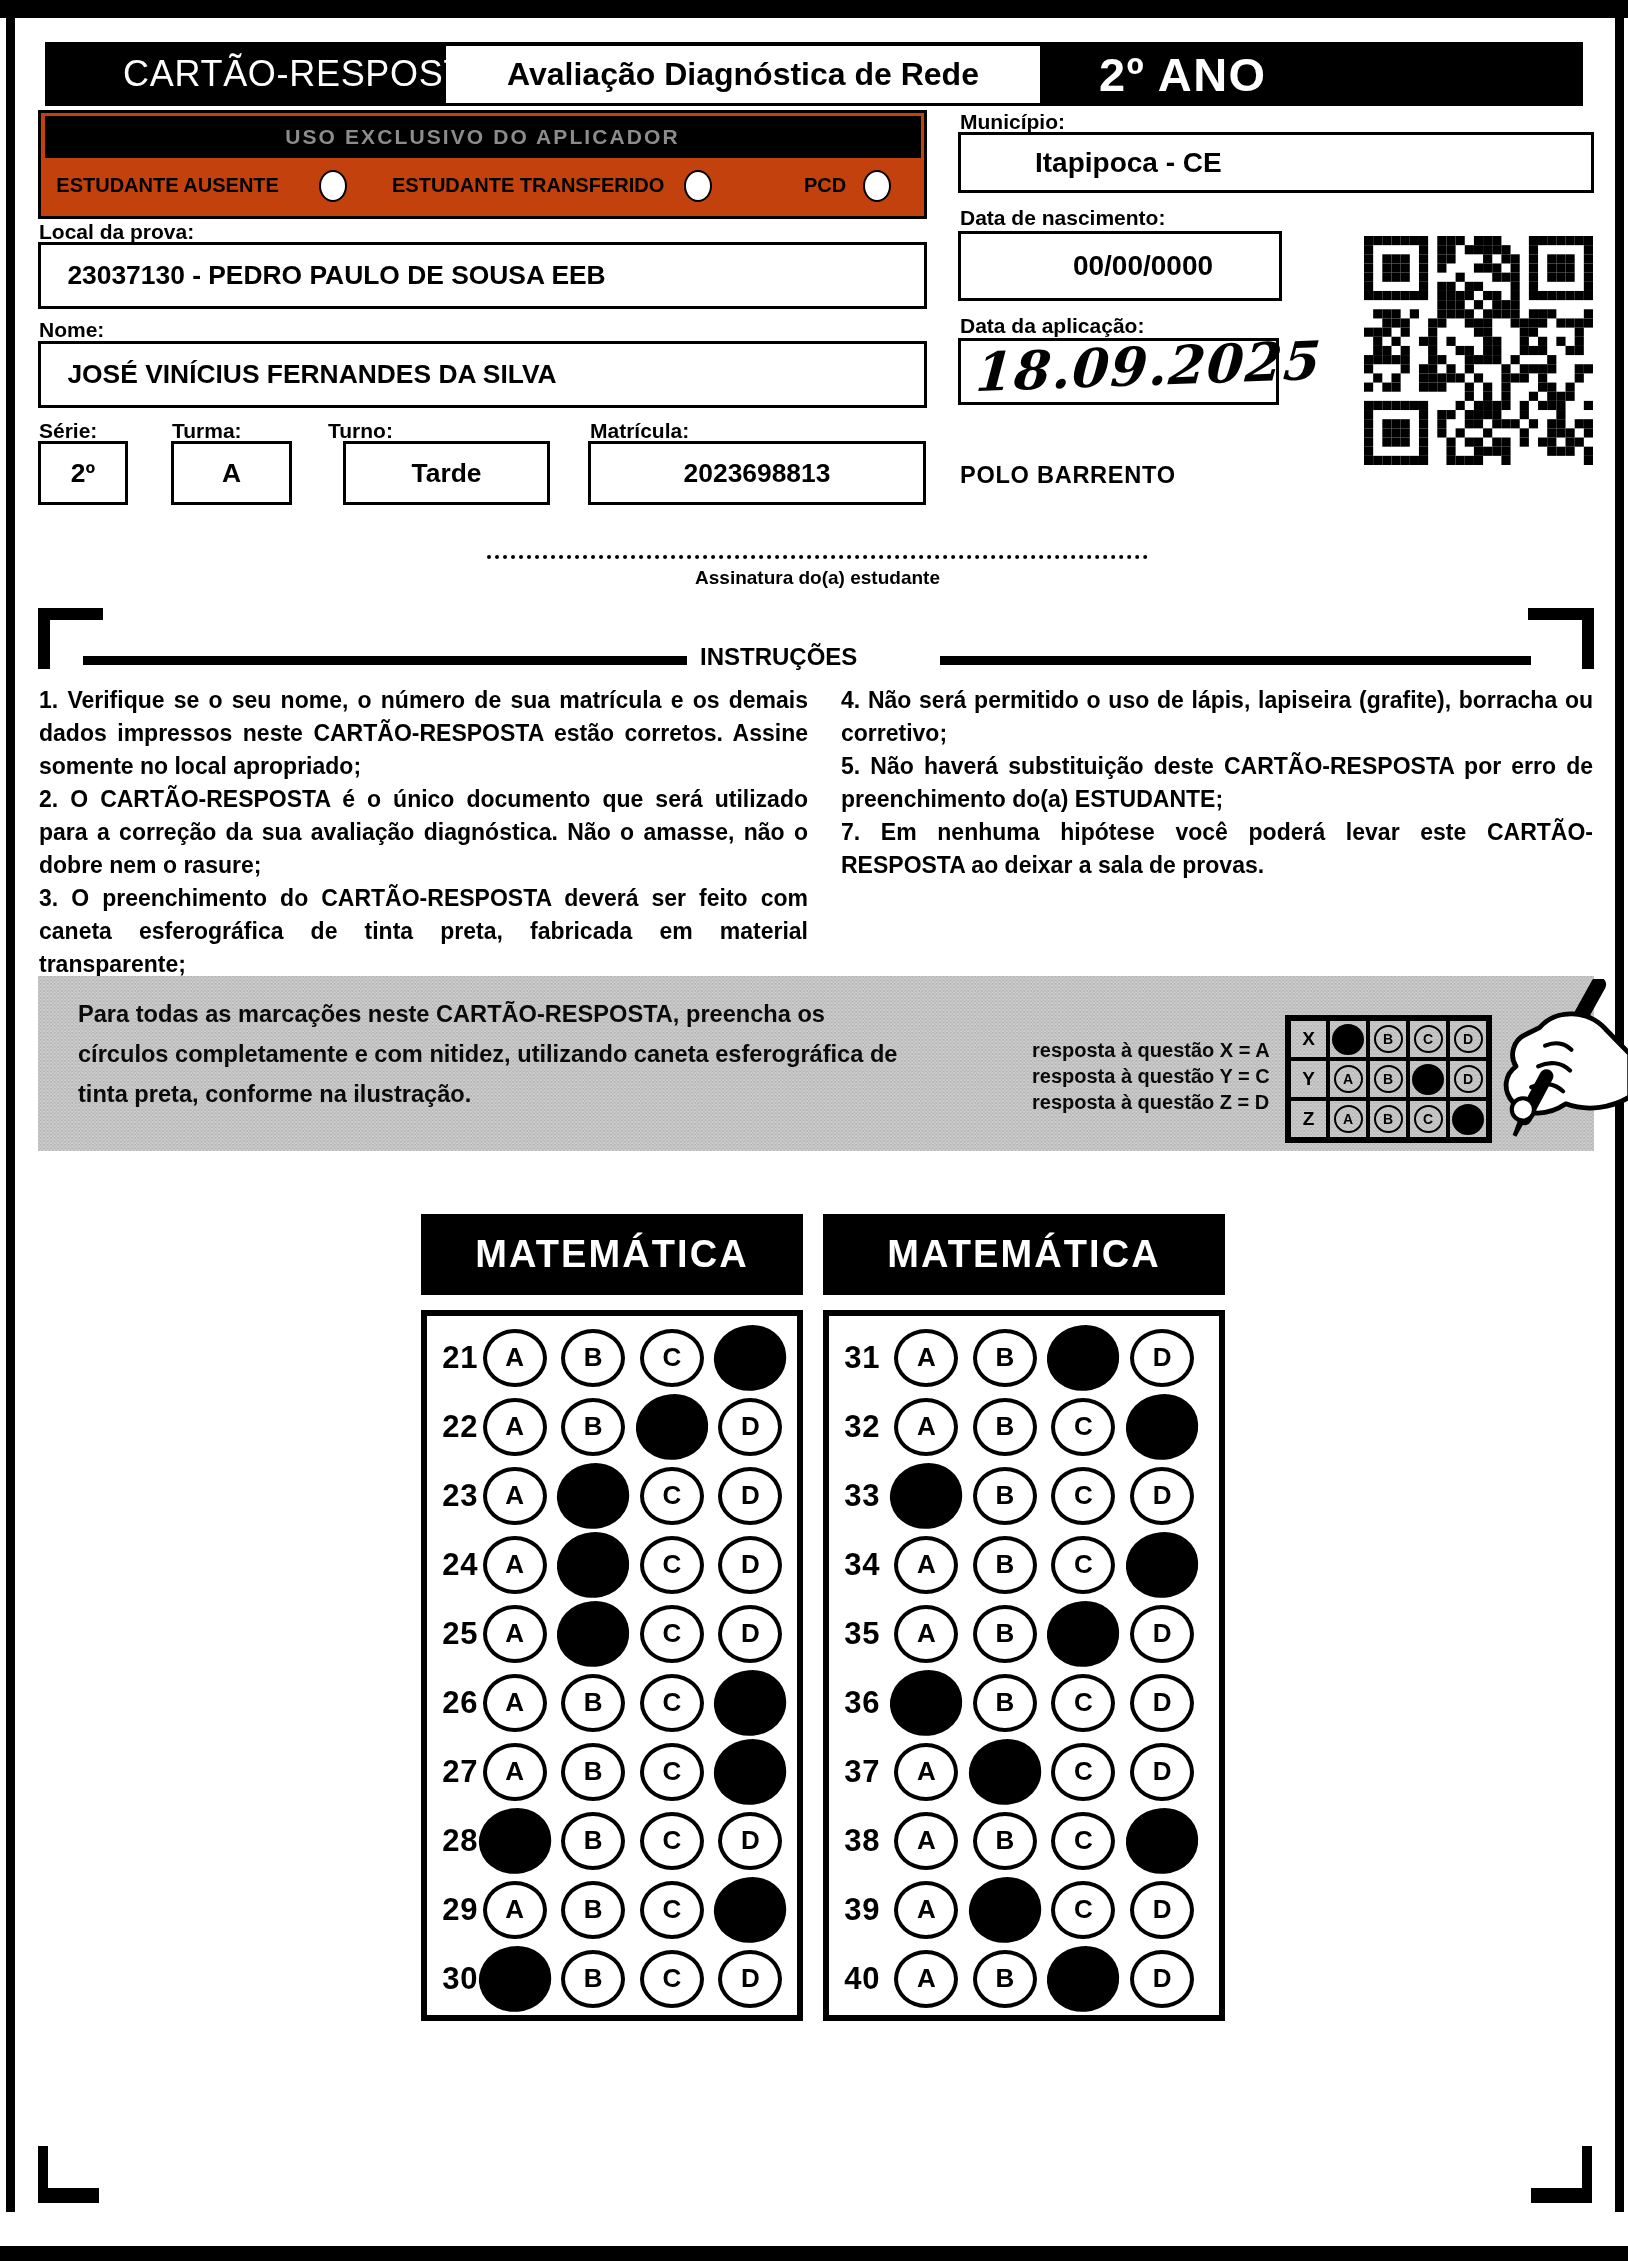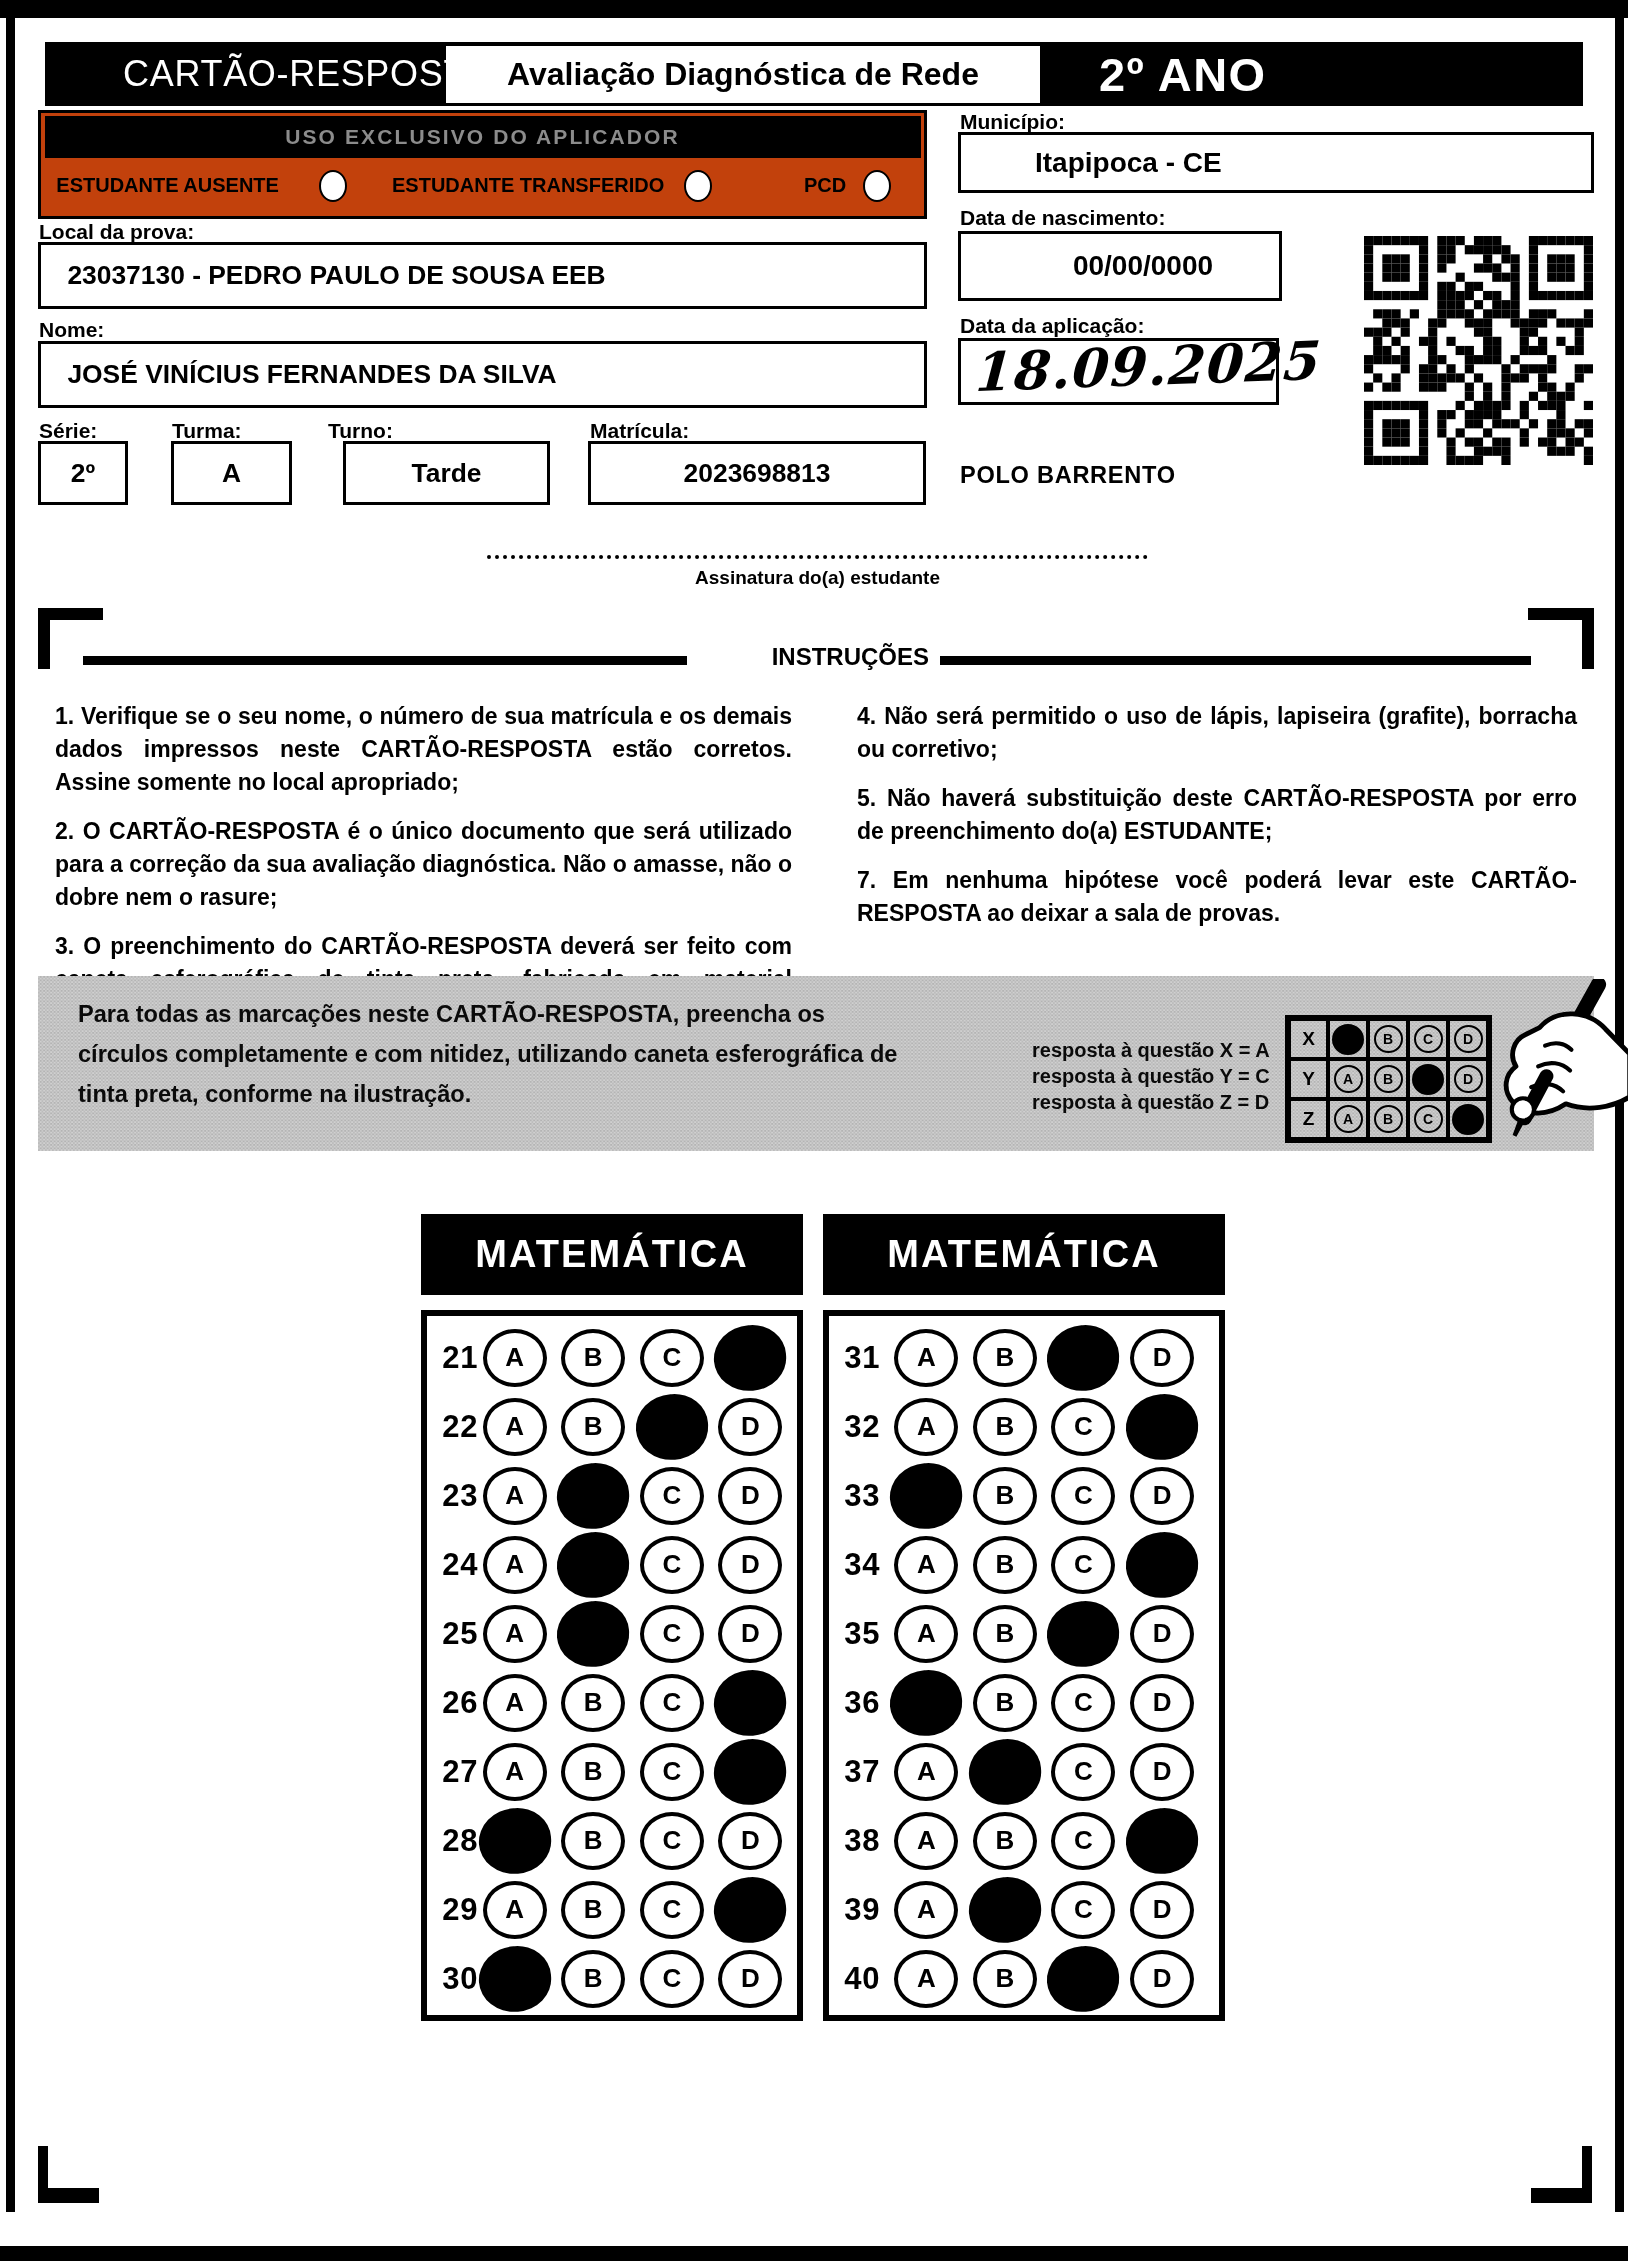--- a/index.html
+++ b/index.html
@@ -38,23 +38,23 @@
   
   .handwriting{font-family:"DejaVu Serif",serif;font-style:italic;font-size:53px;
     transform:rotate(-2deg) skewX(-6deg);transform-origin:left bottom;letter-spacing:1.4px;white-space:nowrap;}
   
   .sig-line{left:487px;top:555px;width:661px;height:0;border-top:4.2px dotted #000;}
   .sig-label{left:487px;top:567px;width:661px;text-align:center;font-size:19px;font-weight:bold;}
   
   .cm{background:#000;}
   
   .inst-line{height:9px;background:#000;top:656px;}
-  .inst-title{left:700px;top:643px;width:229px;text-align:right;font-size:24px;font-weight:bold;}
+  .inst-title{left:700px;top:643px;width:229px;text-align:left;font-size:24px;font-weight:bold;}
   .inst-col{top:684px;font-size:23px;font-weight:bold;line-height:33px;text-align:justify;}
-  .inst-col p{margin:16px;}
+  .inst-col p{margin:0;}
   
   .band{left:38px;top:976px;width:1556px;height:175px;background:#c6c6c6;
     background-image:conic-gradient(#b4b4b4 25%,#d0d0d0 0 50%,#bcbcbc 0 75%,#cacaca 0);
     background-size:3.5px 3.5px;}
   .band-text{position:absolute;left:40px;top:18px;width:925px;font-size:23.6px;
     font-weight:bold;line-height:40px;color:#0a0a0a;}
   .band-legend{position:absolute;left:994px;top:61px;font-size:20px;font-weight:bold;
     line-height:26px;color:#0a0a0a;}
   .ex-table{position:absolute;left:1247px;top:39px;border:4.9px solid #000;
     display:grid;grid-template-columns:39px 40px 40px 40px 40px;grid-auto-rows:40px;}

